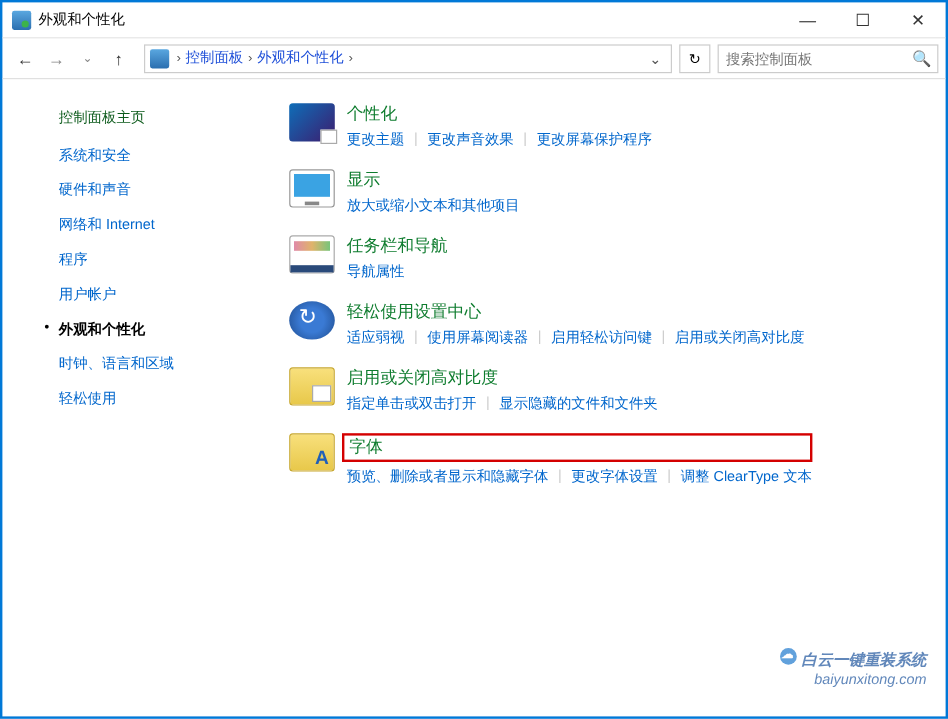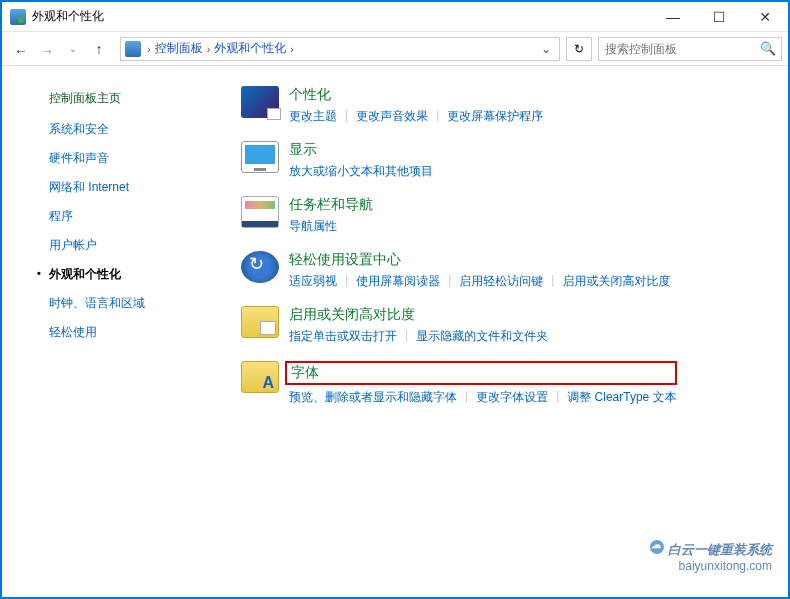--- a/index.html
+++ b/index.html
@@ -216,21 +216,21 @@
 
     
     .watermark {
       position: absolute;
       right: 16px;
       bottom: 24px;
       text-align: right;
       opacity: 0.8;
     }
     .wm-top { color: #3a6aaa; font-size: 13px; font-style: italic; font-weight: bold; }
-    .wm-bottom { color: #3a6aaa; font-size: 12px; }
+    .wm-bottom { color: #3a6aaa; font-size: 12px; font-style: italic; }
     .wm-icon { display:inline-block; width:14px; height:14px; border-radius:50%; background:#3a8ad4; margin-right:4px; position:relative; }
     .wm-icon::after { content:"☁"; color:#fff; font-size:10px; position:absolute; top:-1px; left:1px; }
   </style>
 </head>
 <body>
 
 <div class="titlebar">
   <span class="titlebar-icon"></span>
   <span class="titlebar-title">外观和个性化</span>
   <div class="win-controls">

